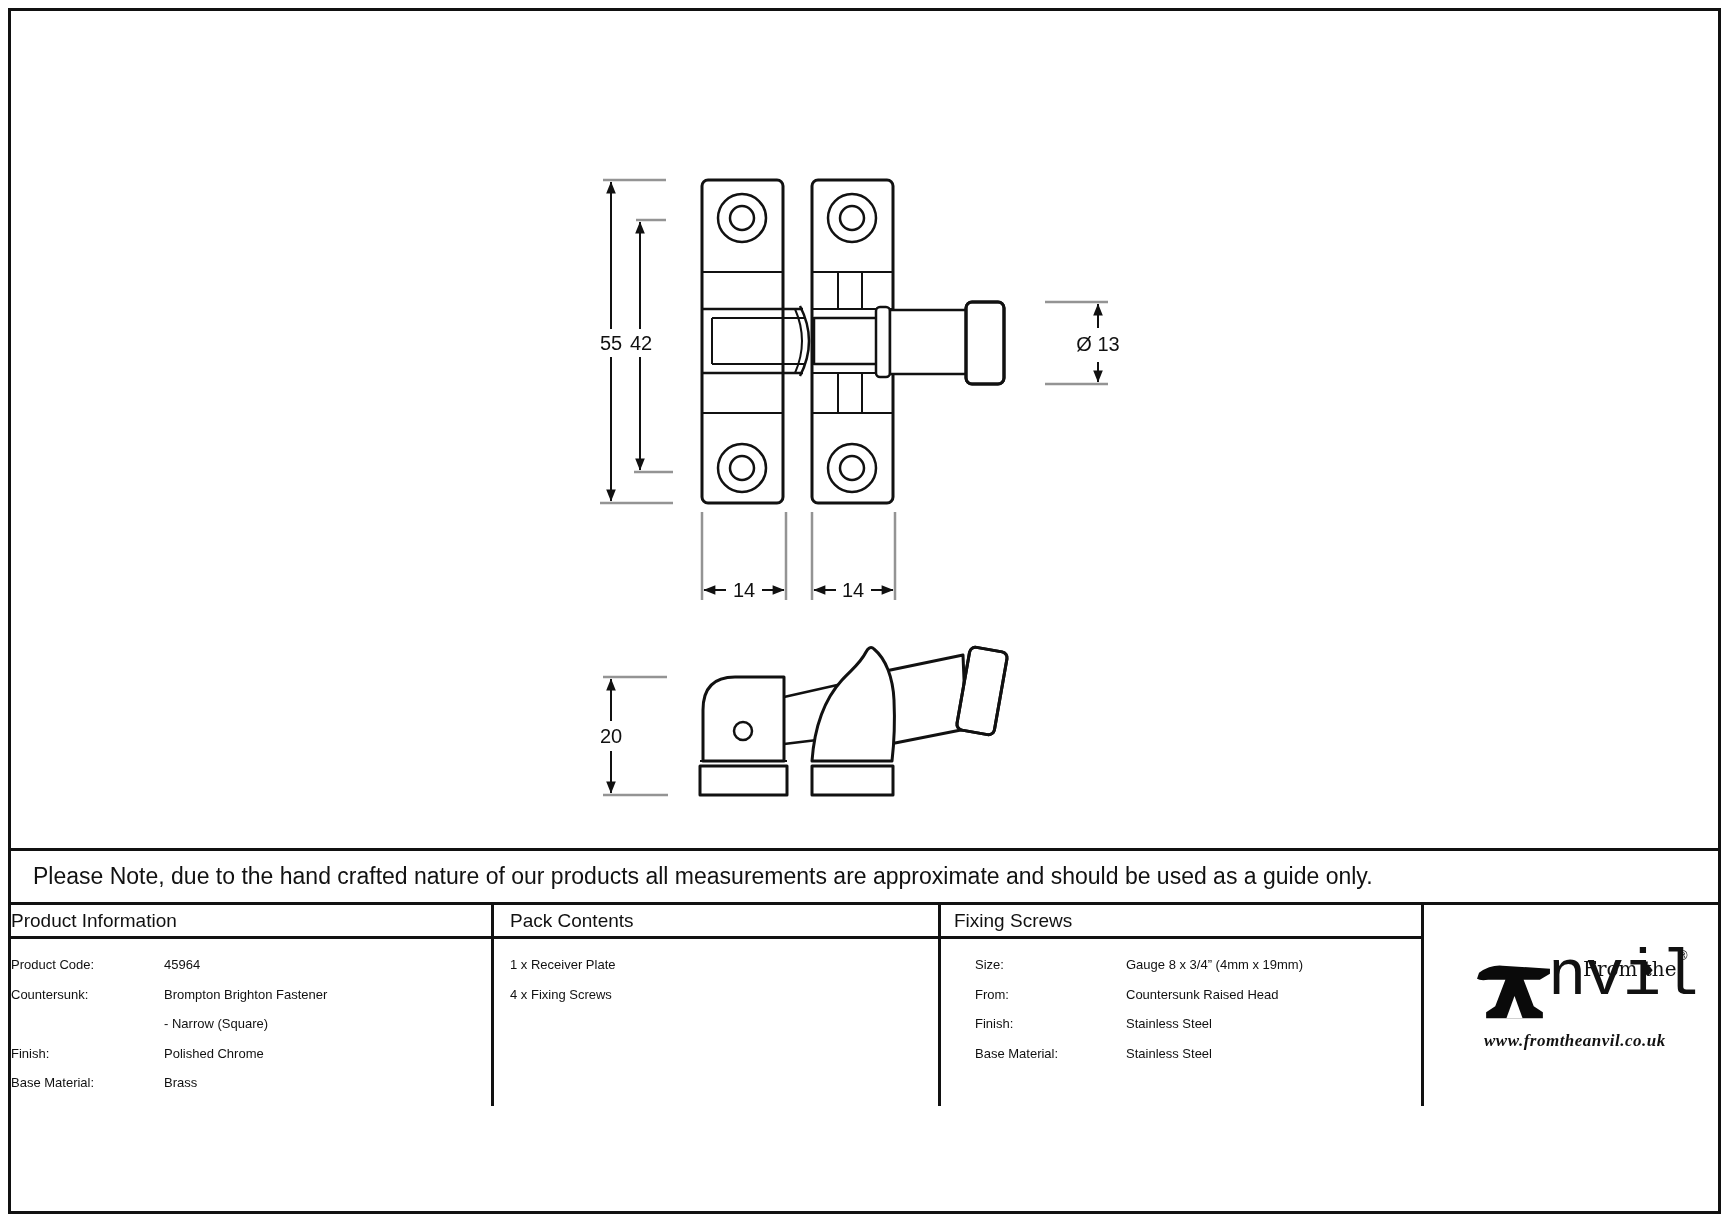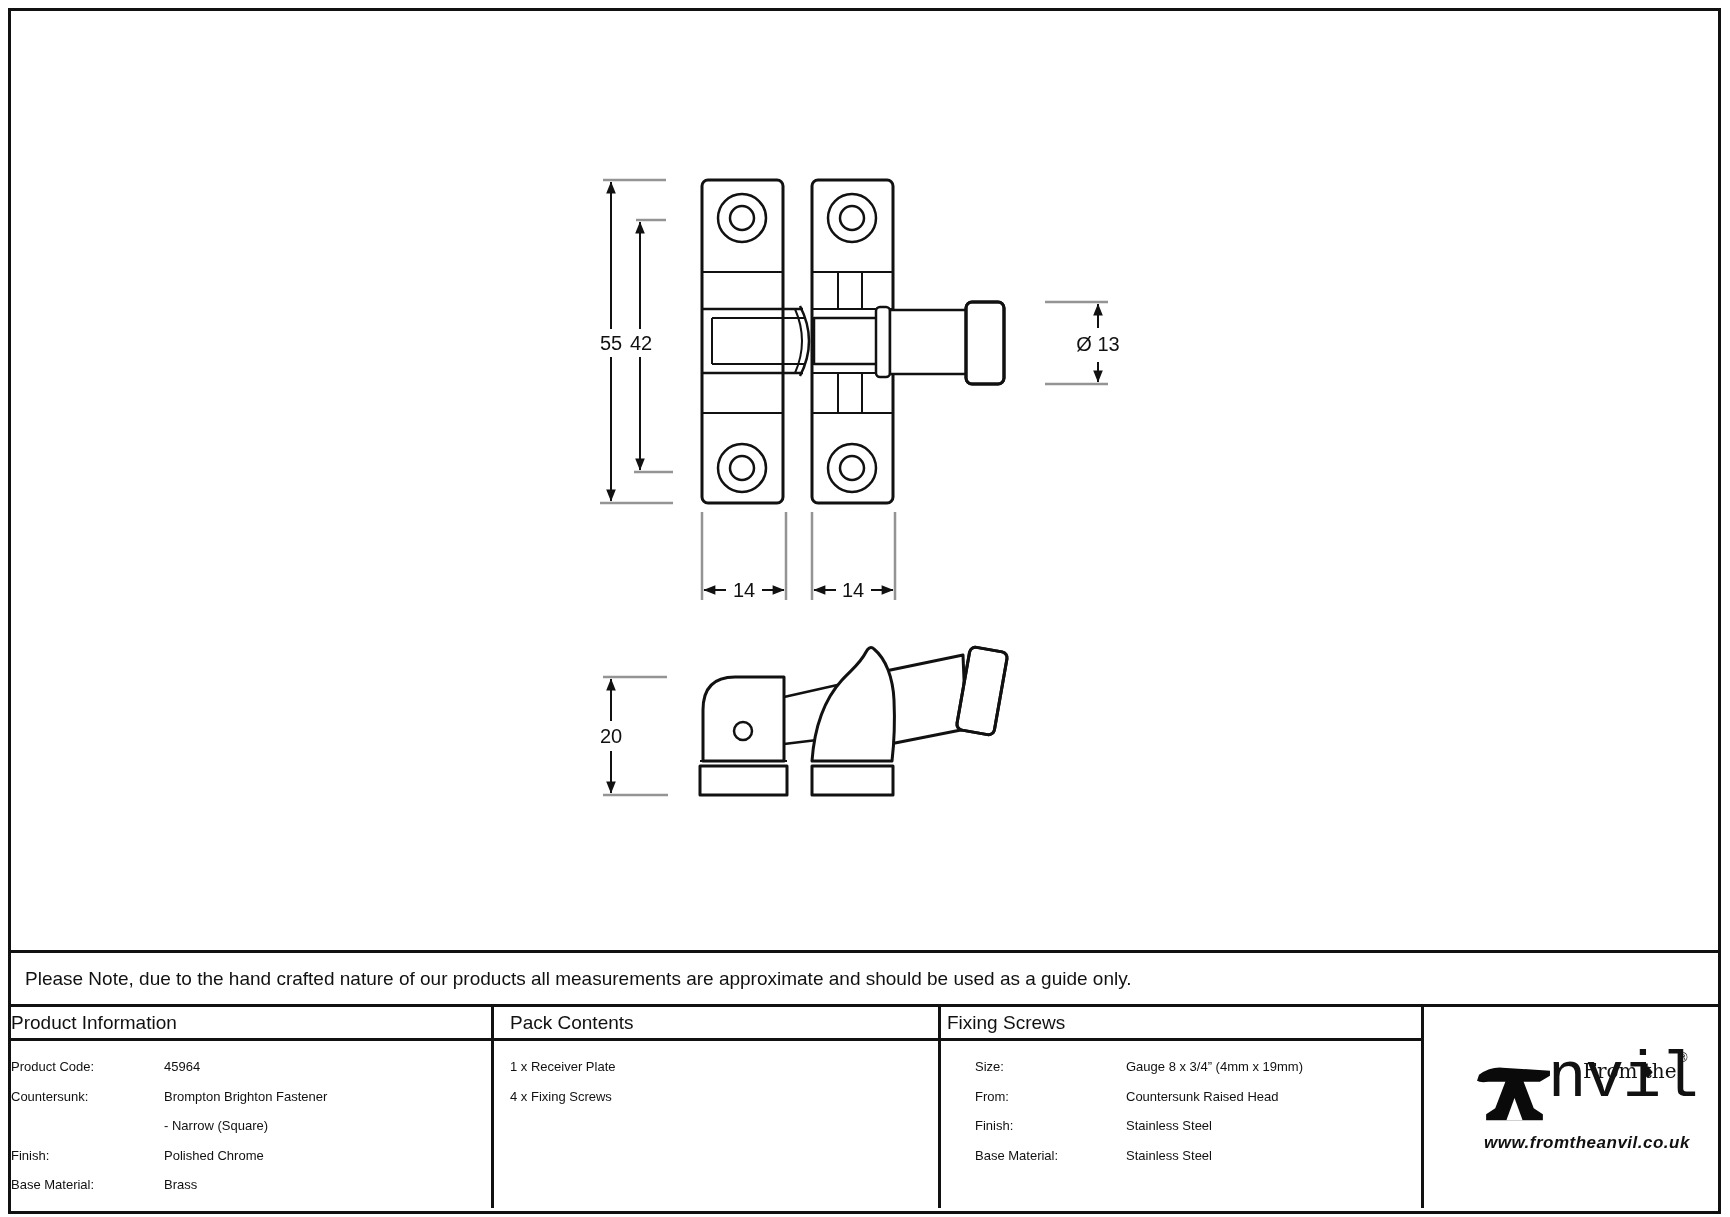--- a/index.html
+++ b/index.html
@@ -1,53 +1,53 @@
 <!DOCTYPE html>
 <html style="--ink: #111111; --ext: #949494; --paper: #ffffff;"><head>
 <meta charset="utf-8">
 <style>
   :root{ --ink:#111111; --ext:#949494; --paper:#ffffff; }
   *{margin:0;padding:0;box-sizing:border-box;}
   html,body{width:1730px;height:1217px;background:var(--paper);overflow:hidden;
     font-family:"Liberation Sans",sans-serif;color:var(--ink);}
   .sheet{position:absolute;left:8px;top:8px;width:1713px;height:1206px;
     border:3px solid var(--ink);background:#fff;}
-  .drawing-area{position:relative;height:942px;border-bottom:3px solid var(--ink);}
+  .drawing-area{position:relative;height:840px;border-bottom:3px solid var(--ink);}
   .drawing-area svg{position:absolute;left:-11px;top:-11px;}
   .note-row{height:54px;border-bottom:3px solid var(--ink);display:flex;align-items:center;
-    padding-left:14px;font-size:19px;}
+    padding-left:22px;font-size:23px;}
   .spec-table{display:grid;grid-template-columns:483px 447px 483px 1fr;
     grid-template-rows:34px 167px;height:201px;}
   .hcell{border-right:3px solid var(--ink);border-bottom:3px solid var(--ink);
     display:flex;align-items:center;font-size:19px;}
   .ccell{border-right:3px solid var(--ink);padding-top:11px;font-size:13px;line-height:29.5px;}
   .logo-cell{grid-column:4;grid-row:1 / span 2;position:relative;}
   .kv{display:flex;}
   .lbl-pi{width:153px;flex:none;}
   .lbl-fs{width:151px;flex:none;}
   .pad9{}
   .pad16{padding-left:16px;}
-  .pad13{padding-left:6px;}
+  .pad13{padding-left:13px;}
   .pad19{padding-left:34px;}
   
   .s3{stroke:var(--ink);stroke-width:3;fill:none;stroke-linejoin:round;stroke-linecap:round;}
   .s25{stroke:var(--ink);stroke-width:2.5;fill:none;stroke-linejoin:round;}
   .s2{stroke:var(--ink);stroke-width:2;fill:none;}
   .fw{fill:#fff;}
   .ext{stroke:var(--ext);stroke-width:2.5;fill:none;}
   .dim{stroke:var(--ink);stroke-width:2;fill:none;}
   .dimtxt{font-family:"Liberation Sans",sans-serif;font-size:20px;fill:var(--ink);text-anchor:middle;}
   
   .logo-fromthe{position:absolute;left:139px;top:52px;font-family:"DejaVu Serif",serif;
     font-size:20px;margin-left:20px;}
   .logo-brand{position:absolute;left:124px;top:40px;font-family:Liberation Mono, monospace;
     font-size:64px;line-height:64px;letter-spacing:-1px;}
   .logo-diamond{position:absolute;left:217px;top:56px;font-size:16px;font-family:"DejaVu Serif",serif;}
   .logo-reg{position:absolute;left:253px;top:44px;font-size:12px;font-family:"DejaVu Serif",serif;}
-  .logo-site{position:absolute;left:60px;top:126px;font-family:Liberation Sans, sans-serif;
+  .logo-site{position:absolute;left:60px;top:126px;font-family:Liberation Serif, serif;
     font-style:italic;font-weight:bold;font-size:17px;letter-spacing:0.5px;}
   .anvil-glyph{position:absolute;left:52px;top:56px;}
 </style>
 </head>
 <body>
 
 <div class="sheet">
 
   <div class="drawing-area">
     <svg width="1730" height="953" viewBox="0 0 1730 953">

